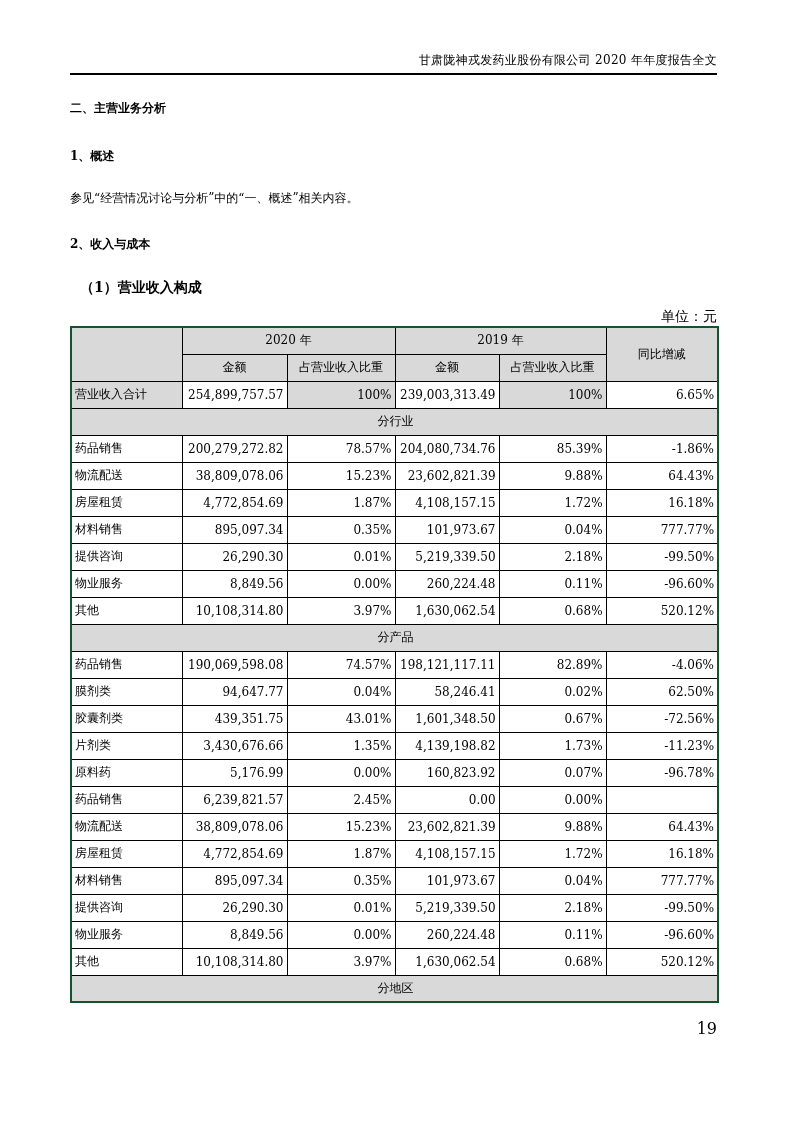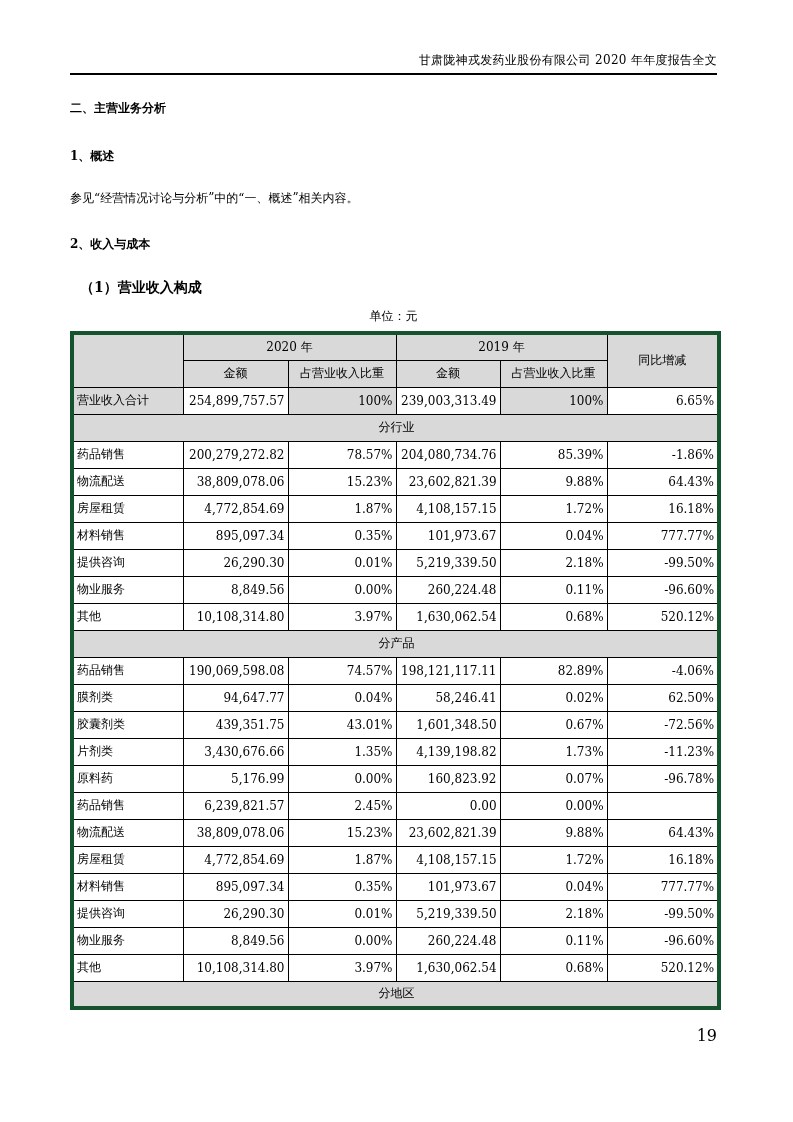--- a/index.html
+++ b/index.html
@@ -41,28 +41,27 @@
     padding-left: 10px;
     font-size: 14px;
     font-weight: bold;
   }
   .table-caption {
     margin-top: 29px;
     font-size: 12px;
   }
   .unit-label {
     margin-top: 11px;
-    text-align: center;
-    font-size: 12px;
+    text-align: right;
+    font-size: 14px;
   }
   table.rev-table {
-    margin-top: 6px;
     width: 647px;
     border-collapse: collapse;
-    border: 4px solid #14532d;
+    border: 2px solid #14532d;
     table-layout: fixed;
     font-size: 12px;
   }
   .rev-table td, .rev-table th {
     border: 1px solid #000;
     height: 27px;
     padding: 1px 3px;
     font-weight: normal;
     overflow: hidden;
     white-space: nowrap;

